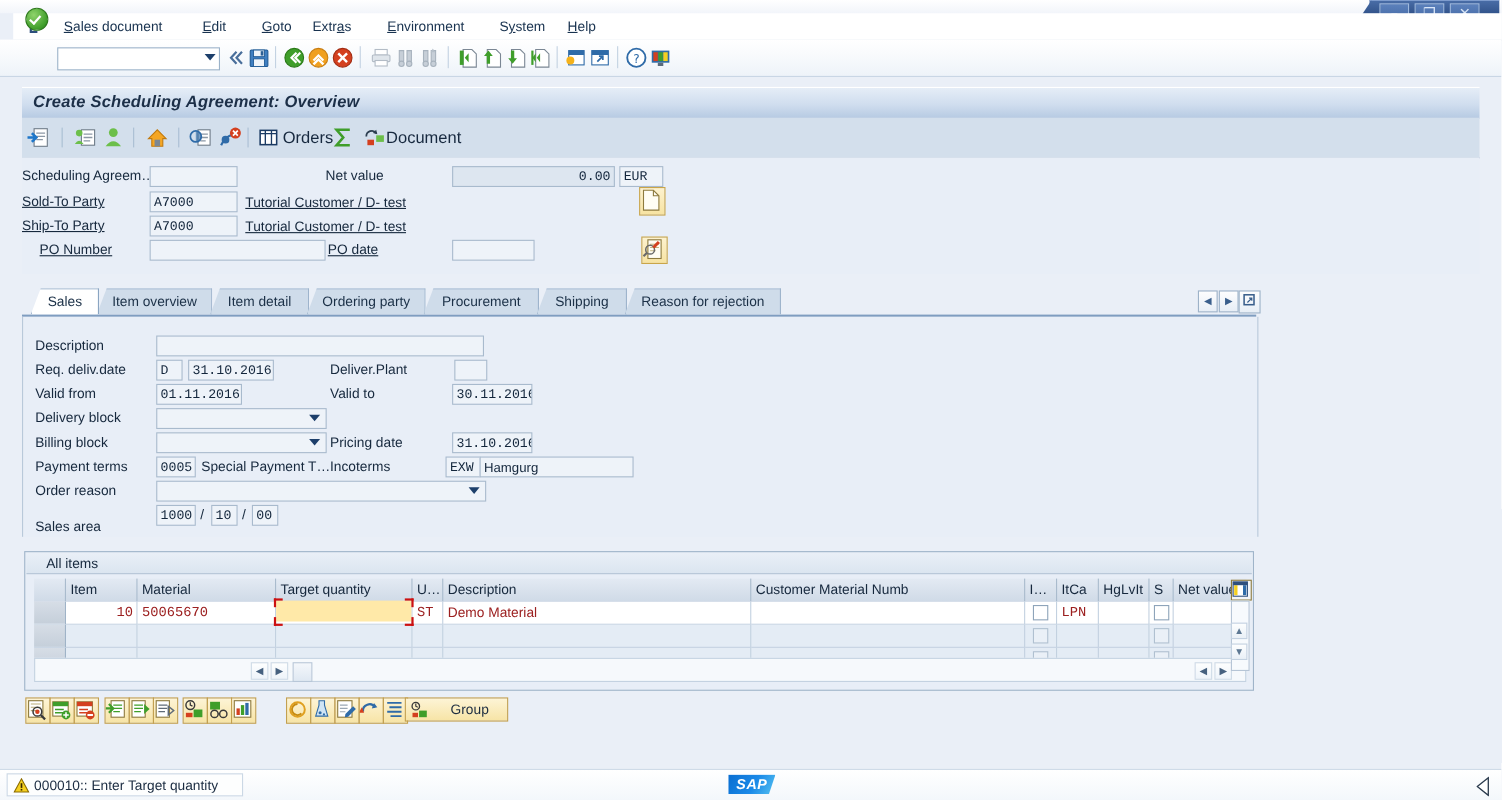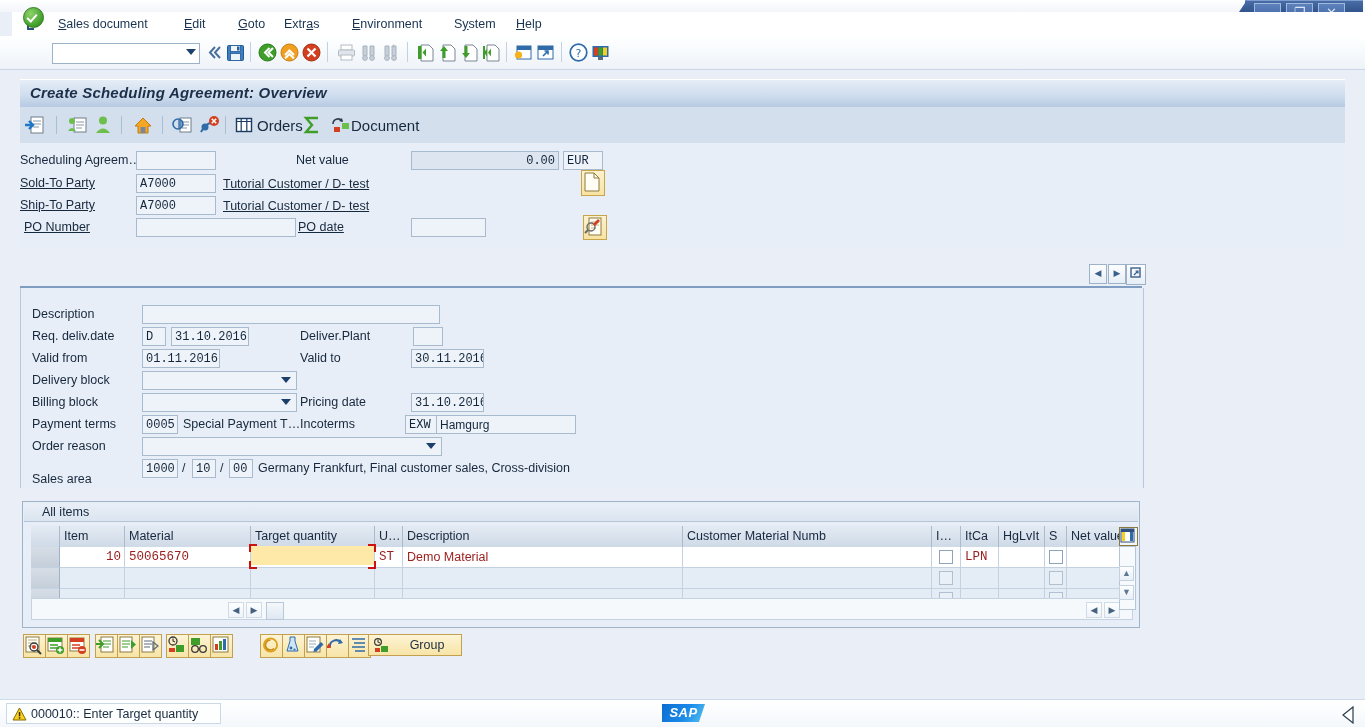--- a/index.html
+++ b/index.html
@@ -569,35 +569,44 @@
     <svg width="20" height="22" viewBox="0 0 20 22">
       <path d="M3 2 h9 l5 5 v13 h-14 z" fill="#fffdf4" stroke="#8d7a3e"></path>
       <path d="M12 2 v5 h5" fill="none" stroke="#8d7a3e"></path>
     </svg>
   </div>
 
   <div class="flabel link" style="left:20px; top:198px;">Ship-To Party</div>
   <div class="fin" style="left:136px; top:196px; width:80px;">A7000</div>
   <div class="ftext" style="left:223px; top:199px;">Tutorial Customer / D- test</div>
 
-  <div class="flabel link" style="left:24px; top:220px;">PO Number</div>
+  <div class="flabel link" style="left:36px; top:220px;">PO Number</div>
   <div class="fin" style="left:136px; top:218px; width:160px;"></div>
   <div class="flabel link" style="left:298px; top:220px;">PO date</div>
   <div class="fin" style="left:411px; top:218px; width:75px;"></div>
 
   <div class="iconbtn" style="left:583px; top:215px; height:23px;">
     <svg width="20" height="21" viewBox="0 0 20 21">
       <rect x="5" y="2" width="12" height="17" fill="#fffdf4" stroke="#8d7a3e"></rect>
       <path d="M7 6h8M7 9h8M7 12h5" stroke="#c4b480" stroke-width="1"></path>
       <circle cx="7" cy="11" r="4" fill="none" stroke="#6a6a6a" stroke-width="1.4"></circle>
       <path d="M4 14 l-3 3" stroke="#6a6a6a" stroke-width="2"></path>
       <path d="M9 8 l5-5 2 2 -5 5 z" fill="#d4401f"></path>
     </svg>
   </div>
 
+  <div class="tabstrip">
+    <div class="tab active" style="left:0px;   width:62px;">Sales</div>
+    <div class="tab" style="left:60px;  width:105px;">Item overview</div>
+    <div class="tab" style="left:163px; width:90px;">Item detail</div>
+    <div class="tab" style="left:251px; width:108px;">Ordering party</div>
+    <div class="tab" style="left:357px; width:105px;">Procurement</div>
+    <div class="tab" style="left:460px; width:82px;">Shipping</div>
+    <div class="tab" style="left:540px; width:142px;">Reason for rejection</div>
+  </div>
   <div class="tabline"></div>
 
   <div class="tabnav" style="left:1089px;">◀</div>
   <div class="tabnav" style="left:1108px;">▶</div>
   <div class="tabnav big" style="left:1126px; line-height:15px;">
     <svg width="12" height="12" viewBox="0 0 12 12" style="margin-top:2px;">
       <rect x="1" y="1" width="9" height="9" fill="none" stroke="#3a5f8c" stroke-width="1.4"></rect>
       <path d="M4 8 l4-4 M5.5 4 h2.5 v2.5" stroke="#3a5f8c" stroke-width="1.1" fill="none"></path>
     </svg>
   </div>
@@ -638,21 +647,20 @@
   <div class="flabel" style="left:32px; top:439px;">Order reason</div>
   <div class="fin sans" style="left:142px; top:437px; width:300px;"></div>
   <div style="position:absolute;left:426px;top:443px;width:0;height:0;border-left:5px solid transparent;border-right:5px solid transparent;border-top:6px solid #1d3f6b;"></div>
 
   <div class="flabel" style="left:32px; top:461px;margin-top:11px;">Sales area</div>
   <div class="fin" style="left:142px; top:459px; width:36px;">1000</div>
   <div class="flabel" style="left:182px; top:461px;">/</div>
   <div class="fin" style="left:192px; top:459px; width:24px;">10</div>
   <div class="flabel" style="left:220px; top:461px;">/</div>
   <div class="fin" style="left:229px; top:459px; width:24px;">00</div>
-  <div class="flabel" style="left:258px; top:461px;">Germany Frankfurt, Final customer sales, Cross-division</div>
 
   <div class="itemsbox">
     <div class="itemsbox-title">All items</div>
 
     <div class="grid">
 
       <div class="gridhead">
         <div class="hcell" style="left:0px;   width:29px;"></div>
         <div class="hcell" style="left:29px;  width:65px;">Item</div>
         <div class="hcell" style="left:94px;  width:126px;">Material</div>

